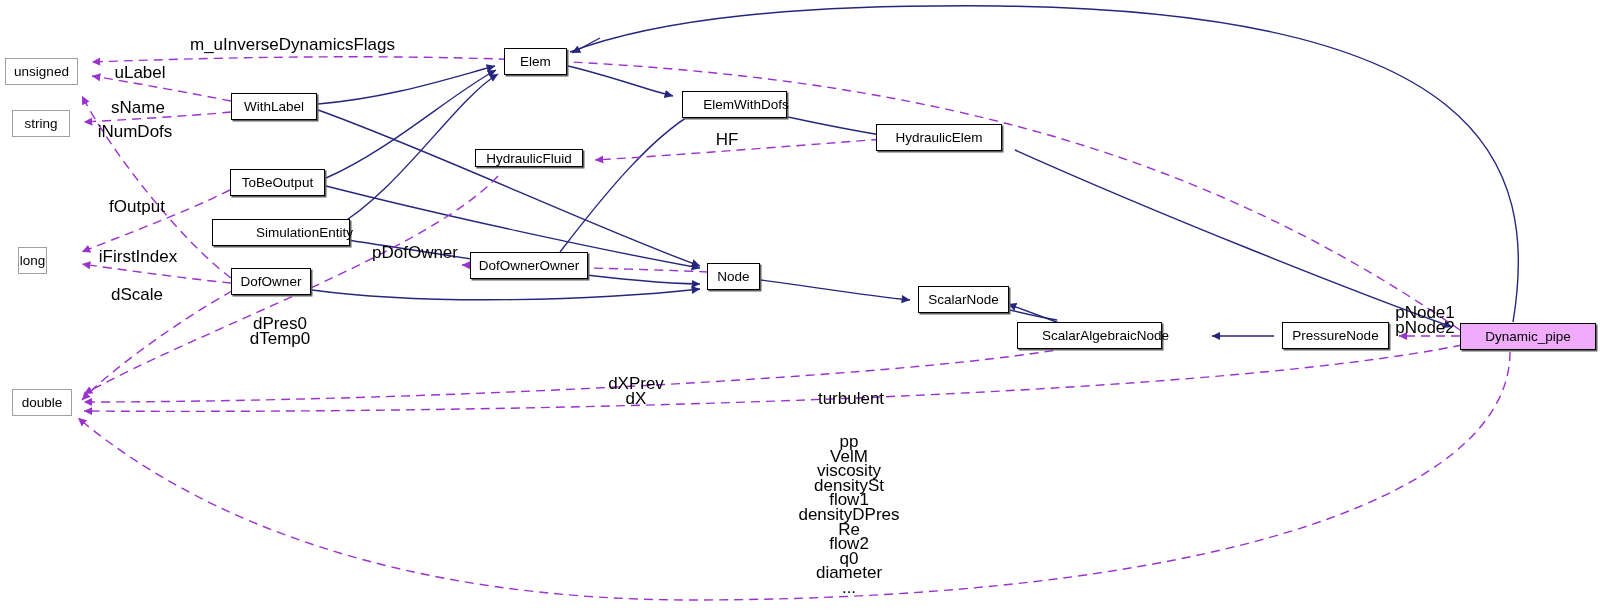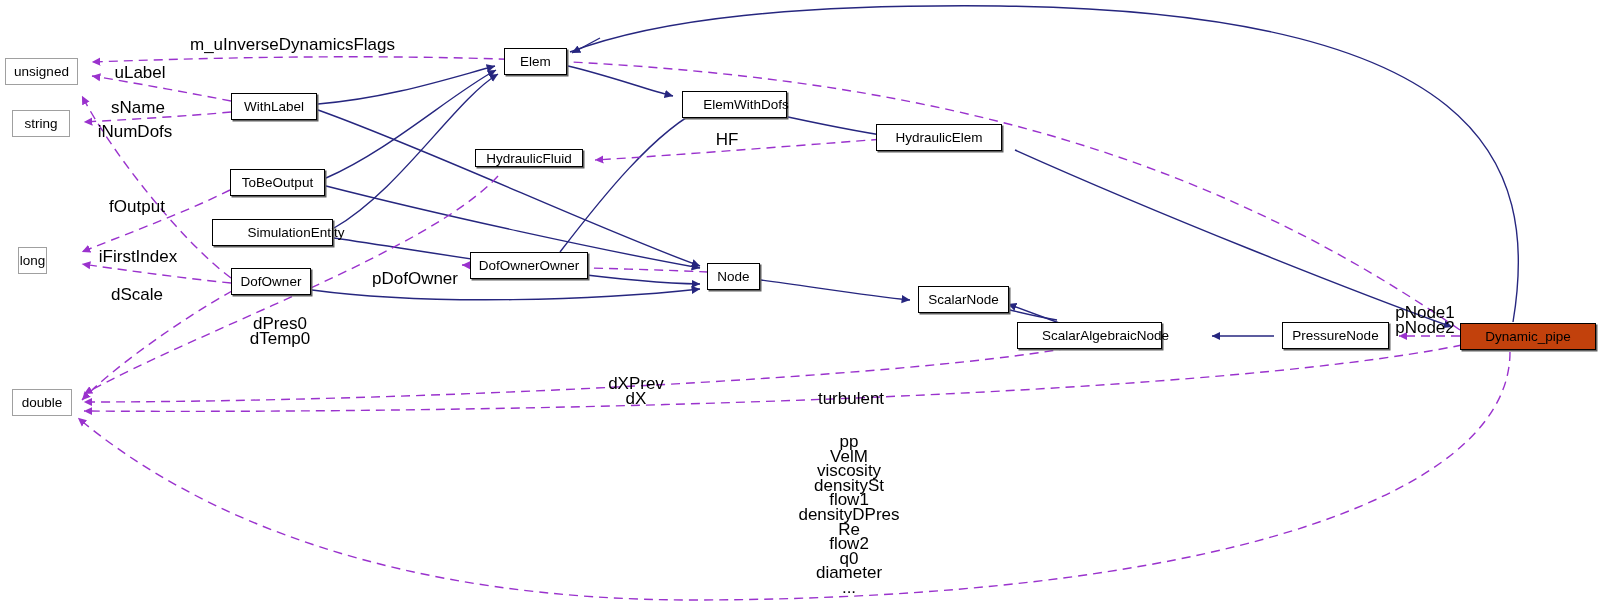--- a/index.html
+++ b/index.html
@@ -11,21 +11,21 @@
     position:absolute;
     box-sizing:border-box;
     background:#ffffff;
     border:1px solid #000000;
     display:flex;align-items:center;justify-content:center;
     font-size:13.5px;color:#000000;white-space:nowrap;
     letter-spacing:0px;
   }
   .node-box.thin{border:1px solid #a0a0a0;}
   .node-box.shadow{box-shadow:1.5px 1.5px 0 0 #606060;}
-  .node-box.current{background:#c2410c;}
+  .node-box.current{background:#f0abfc;}
   .edge-label{
     position:absolute;
     font-size:17px;color:#000000;white-space:pre;
     text-align:center;line-height:14.6px;
     pointer-events:none;
   }
 </style>
 </head>
 <body>
 
@@ -109,21 +109,21 @@
     </g>
   </svg>
 
   <div id="nodes">
       <div class="node-box thin" style="left: 5px; top: 58px; width: 73px; height: 27px;">unsigned</div>
       <div class="node-box thin" style="left: 12px; top: 110px; width: 58px; height: 27px;">string</div>
       <div class="node-box thin" style="left: 18px; top: 247px; width: 29px; height: 27px;">long</div>
       <div class="node-box thin" style="left: 12px; top: 389px; width: 60px; height: 27px;">double</div>
       <div class="node-box shadow" style="left: 231px; top: 93px; width: 86px; height: 27px;">WithLabel</div>
       <div class="node-box shadow" style="left: 230px; top: 169px; width: 95px; height: 27px;">ToBeOutput</div>
-      <div class="node-box shadow" style="left: 212px; top: 219px; width: 121px; height: 27px; padding-left: 47px;">SimulationEntity</div>
+      <div class="node-box shadow" style="left: 212px; top: 219px; width: 138px; height: 27px; padding-left: 47px;">SimulationEntity</div>
       <div class="node-box shadow" style="left: 231px; top: 268px; width: 80px; height: 27px;">DofOwner</div>
       <div class="node-box shadow" style="left: 504px; top: 48px; width: 63px; height: 27px;">Elem</div>
       <div class="node-box shadow" style="left: 475px; top: 149px; width: 108px; height: 18px;">HydraulicFluid</div>
       <div class="node-box shadow" style="left: 470px; top: 252px; width: 118px; height: 27px;">DofOwnerOwner</div>
       <div class="node-box shadow" style="left: 682px; top: 91px; width: 105px; height: 27px; padding-left: 23px;">ElemWithDofs</div>
       <div class="node-box shadow" style="left: 707px; top: 263px; width: 53px; height: 27px;">Node</div>
       <div class="node-box shadow" style="left: 876px; top: 124px; width: 126px; height: 27px;">HydraulicElem</div>
       <div class="node-box shadow" style="left: 918px; top: 286px; width: 91px; height: 27px;">ScalarNode</div>
       <div class="node-box shadow" style="left: 1017px; top: 322px; width: 145px; height: 27px; padding-left: 32px;">ScalarAlgebraicNode</div>
       <div class="node-box shadow" style="left: 1282px; top: 322px; width: 107px; height: 27px;">PressureNode</div>
@@ -133,21 +133,21 @@
   <div id="labels">
       <div class="edge-label" style="left: 190px; top: 38px; width: 176px;">m_uInverseDynamicsFlags</div>
       <div class="edge-label" style="left: 110px; top: 66px; width: 60px;">uLabel</div>
       <div class="edge-label" style="left: 108px; top: 101px; width: 60px;">sName</div>
       <div class="edge-label" style="left: 96px; top: 125px; width: 78px;">iNumDofs</div>
       <div class="edge-label" style="left: 106px; top: 200px; width: 62px;">fOutput</div>
       <div class="edge-label" style="left: 98px; top: 250px; width: 80px;">iFirstIndex</div>
       <div class="edge-label" style="left: 107px; top: 288px; width: 60px;">dScale</div>
       <div class="edge-label" style="left: 240px; top: 317px; width: 80px;">dPres0
 dTemp0</div>
-      <div class="edge-label" style="left: 372px; top: 272px; width: 86px; text-align: center;">pDofOwner</div>
+      <div class="edge-label" style="left: 372px; top: 246px; width: 86px; text-align: center;">pDofOwner</div>
       <div class="edge-label" style="left: 712px; top: 133px; width: 30px;">HF</div>
       <div class="edge-label" style="left: 606px; top: 377px; width: 60px;">dXPrev
 dX</div>
       <div class="edge-label" style="left: 816px; top: 392px; width: 70px;">turbulent</div>
       <div class="edge-label" style="left: 788px; top: 435px; width: 122px;">pp
 VelM
 viscosity
 densitySt
 flow1
 densityDPres

